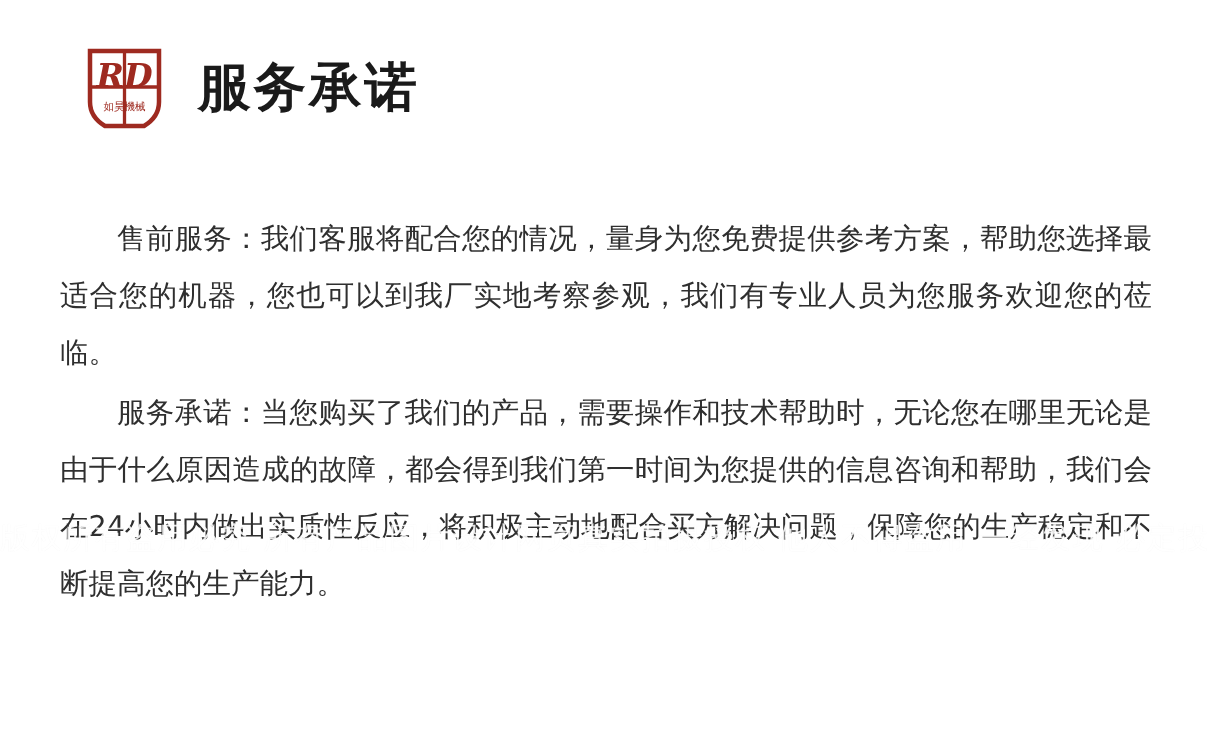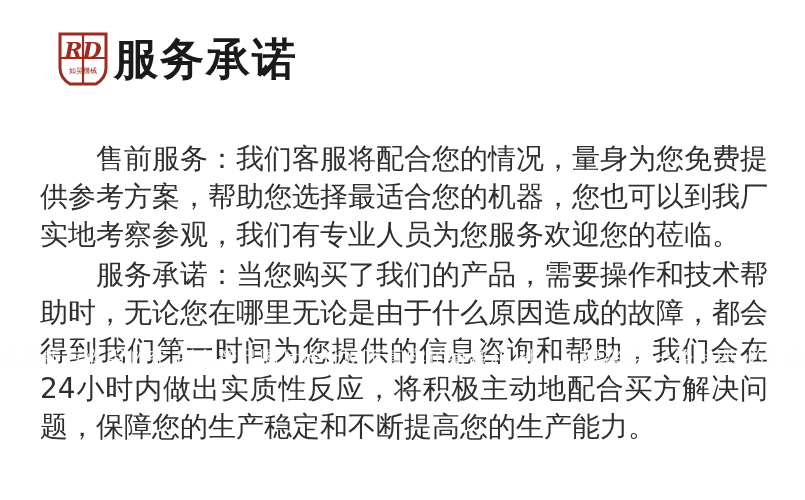--- a/index.html
+++ b/index.html
@@ -32,37 +32,38 @@
   .logo-mark {
     position: relative;
     width: 62px;
     height: 62px;
     flex: 0 0 auto;
     text-decoration: underline;
   }
   .logo-mark svg { display: block; }
 
   .header-title {
-    font-size: 44px;
+    margin-left: 18px;
+    font-size: 35px;
     line-height: 1;
     font-weight: bold;
     color: #1a1a1a;
     letter-spacing: 2px;
     font-family: "DejaVu Sans", "Liberation Sans", sans-serif;
   }
 
   
   .content {
     position: absolute;
     left: 40px;
     top: 140px;
     width: 728px;
   }
   .para {
-    font-size: 28px;
+    font-size: 19px;
     line-height: 38px;
     color: #2f2f2f;
     text-align: justify;
     text-justify: inter-ideograph;
     margin: 0 0 0 0;
     font-family: "DejaVu Sans", "Liberation Sans", sans-serif;
     text-indent: 2em;
   }
   .para + .para {
     margin-top: 2px;

